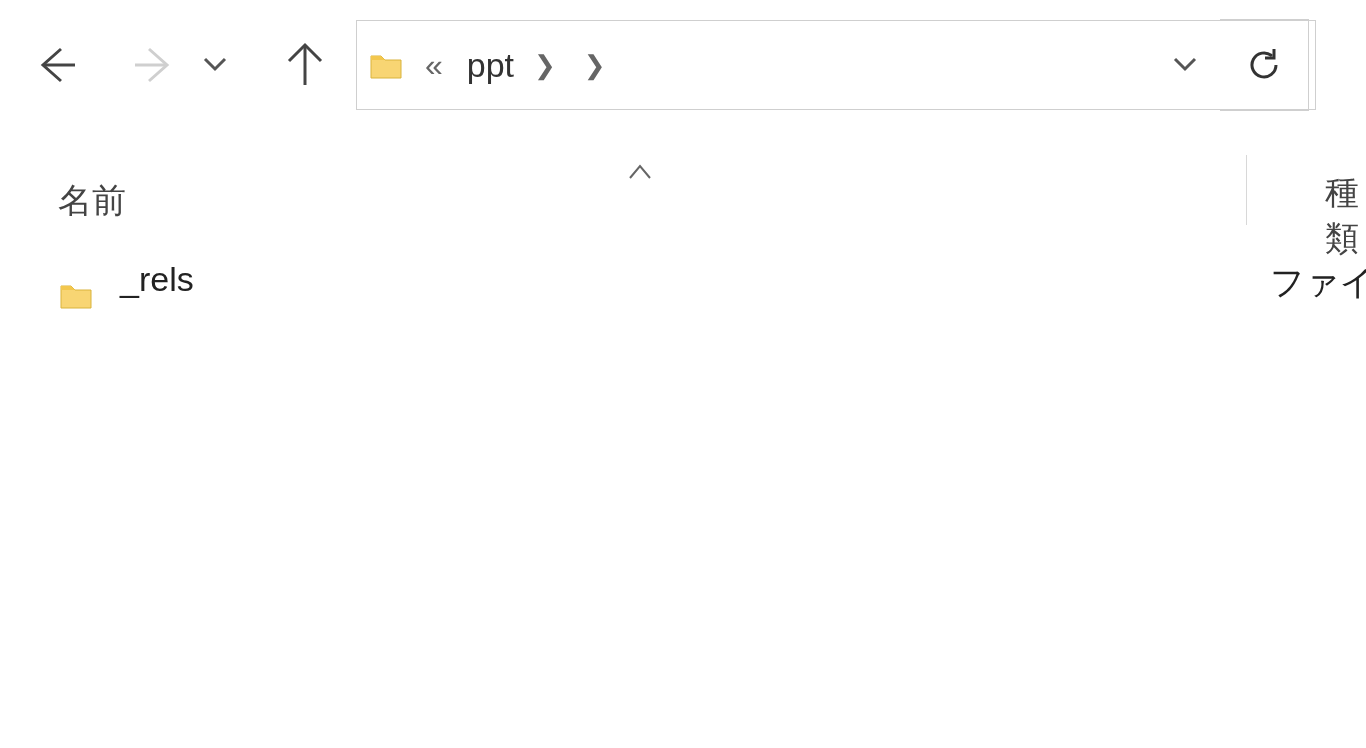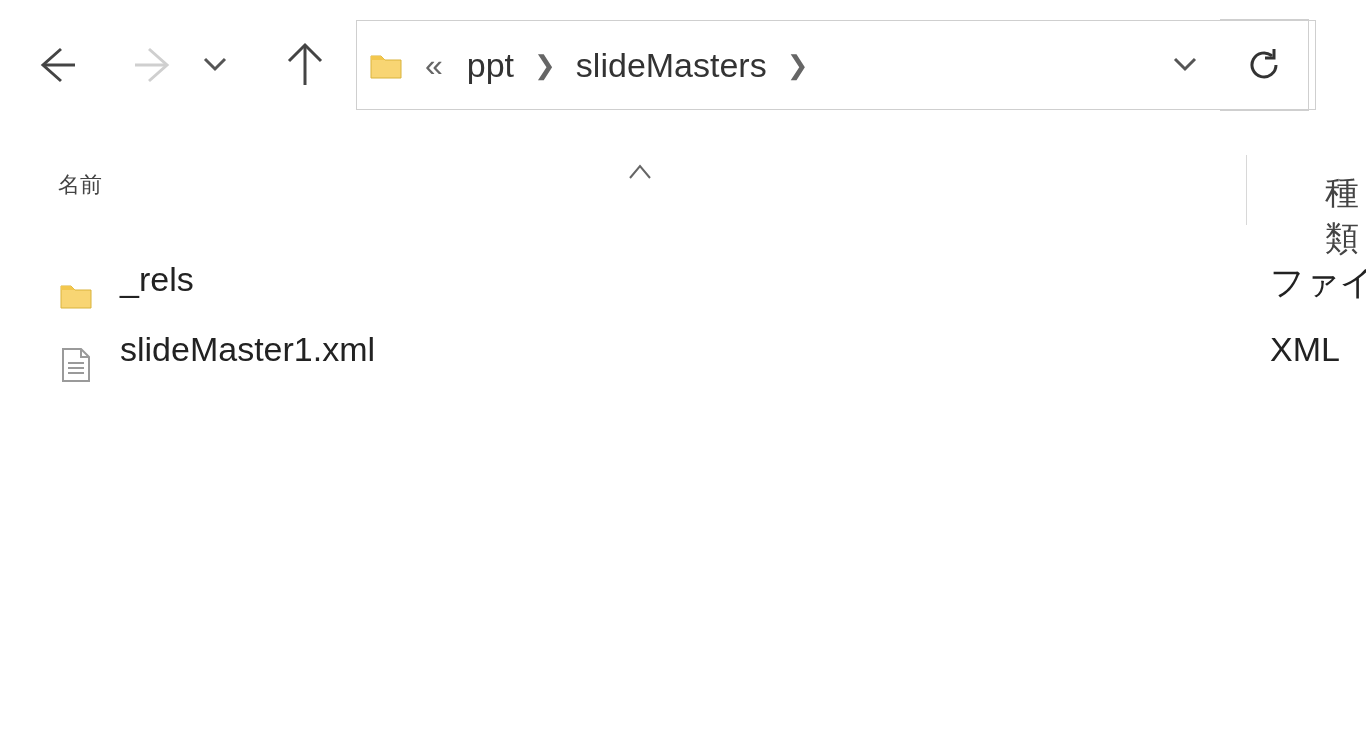--- a/index.html
+++ b/index.html
@@ -95,22 +95,22 @@
 
   
   .header-row {
     position: relative;
     margin-top: 40px;
     height: 60px;
   }
   .col-name-hdr {
     position: absolute;
     left: 58px;
-    top: 0;
-    font-size: 22px;
+    top: 8px;
+    font-size: 34px;
     color: #444;
   }
   .sort-arrow {
     position: absolute;
     left: 620px;
     top: -18px;
     width: 40px;
     height: 40px;
     display: flex;
     align-items: center;
@@ -200,21 +200,20 @@
     <span class="folder-icon">
       <svg width="34" height="30" viewBox="0 0 34 30">
           <path d="M2 6 h10 l4 4 h16 v18 h-30 z" fill="#f8d573" stroke="#d9b33c" stroke-width="1"></path>
           <path d="M2 6 h10 l4 4 h-14 z" fill="#f3c74e"></path>
         </svg>
     </span>
     <div class="crumbs">
       <span class="crumb-ellipsis">«</span>
       <span class="crumb">ppt</span>
       <span class="crumb-sep">❯</span>
-      <span class="crumb">slideMasters</span>
       <span class="crumb-sep">❯</span>
     </div>
     <span class="address-chevron">
       <svg width="28" height="28" viewBox="0 0 28 28">
           <path d="M4 8 L14 18 L24 8" fill="none" stroke="#555" stroke-width="3"></path>
         </svg>
     </span>
     <span class="refresh-box">
       <svg width="40" height="40" viewBox="0 0 40 40">
           <path d="M32 20 a12 12 0 1 1 -4 -9" fill="none" stroke="#333" stroke-width="3"></path>
@@ -241,27 +240,14 @@
     <span class="file-icon">
       <svg width="34" height="30" viewBox="0 0 34 30">
           <path d="M2 6 h10 l4 4 h16 v18 h-30 z" fill="#f8d573" stroke="#d9b33c" stroke-width="1"></path>
           <path d="M2 6 h10 l4 4 h-14 z" fill="#f3c74e"></path>
         </svg>
     </span>
     <span class="file-name">_rels</span>
     <span class="file-type">ファイル</span>
   </div>
 
-  <div class="file-row">
-    <span class="file-icon">
-      <svg width="30" height="36" viewBox="0 0 30 36">
-          <path d="M2 2 h18 l8 8 v24 h-26 z" fill="#ffffff" stroke="#9a9a9a" stroke-width="2"></path>
-          <path d="M20 2 v8 h8" fill="none" stroke="#9a9a9a" stroke-width="2"></path>
-          <line x1="7" y1="16" x2="23" y2="16" stroke="#9a9a9a" stroke-width="2"></line>
-          <line x1="7" y1="21" x2="23" y2="21" stroke="#9a9a9a" stroke-width="2"></line>
-          <line x1="7" y1="26" x2="23" y2="26" stroke="#9a9a9a" stroke-width="2"></line>
-        </svg>
-    </span>
-    <span class="file-name">slideMaster1.xml</span>
-    <span class="file-type">XML</span>
-  </div>
 
 </div>
 
 </body></html>

